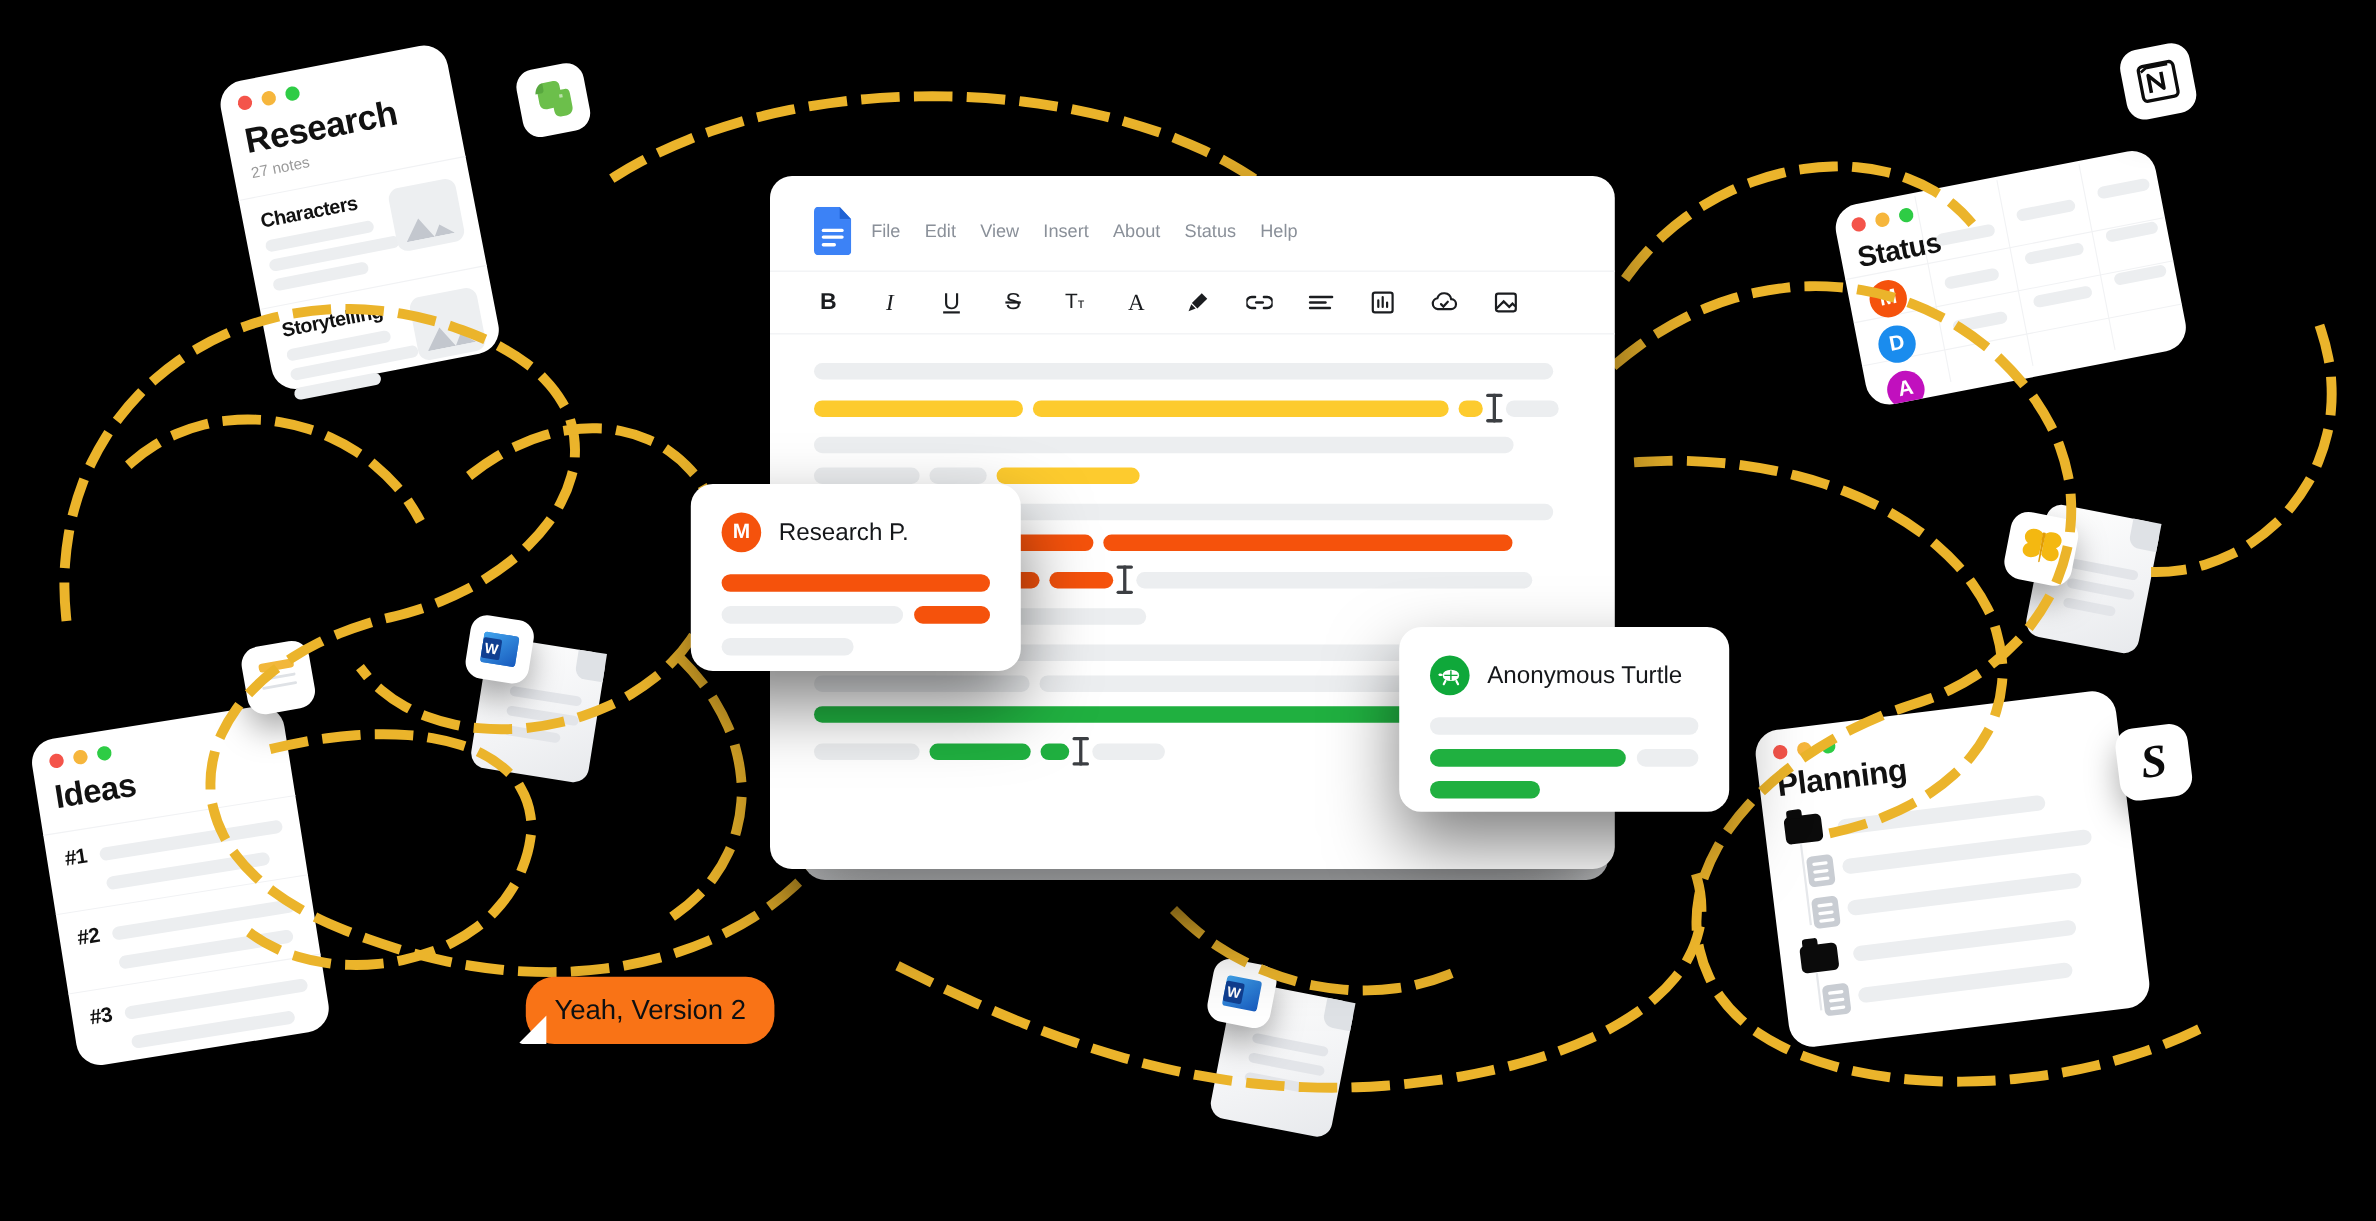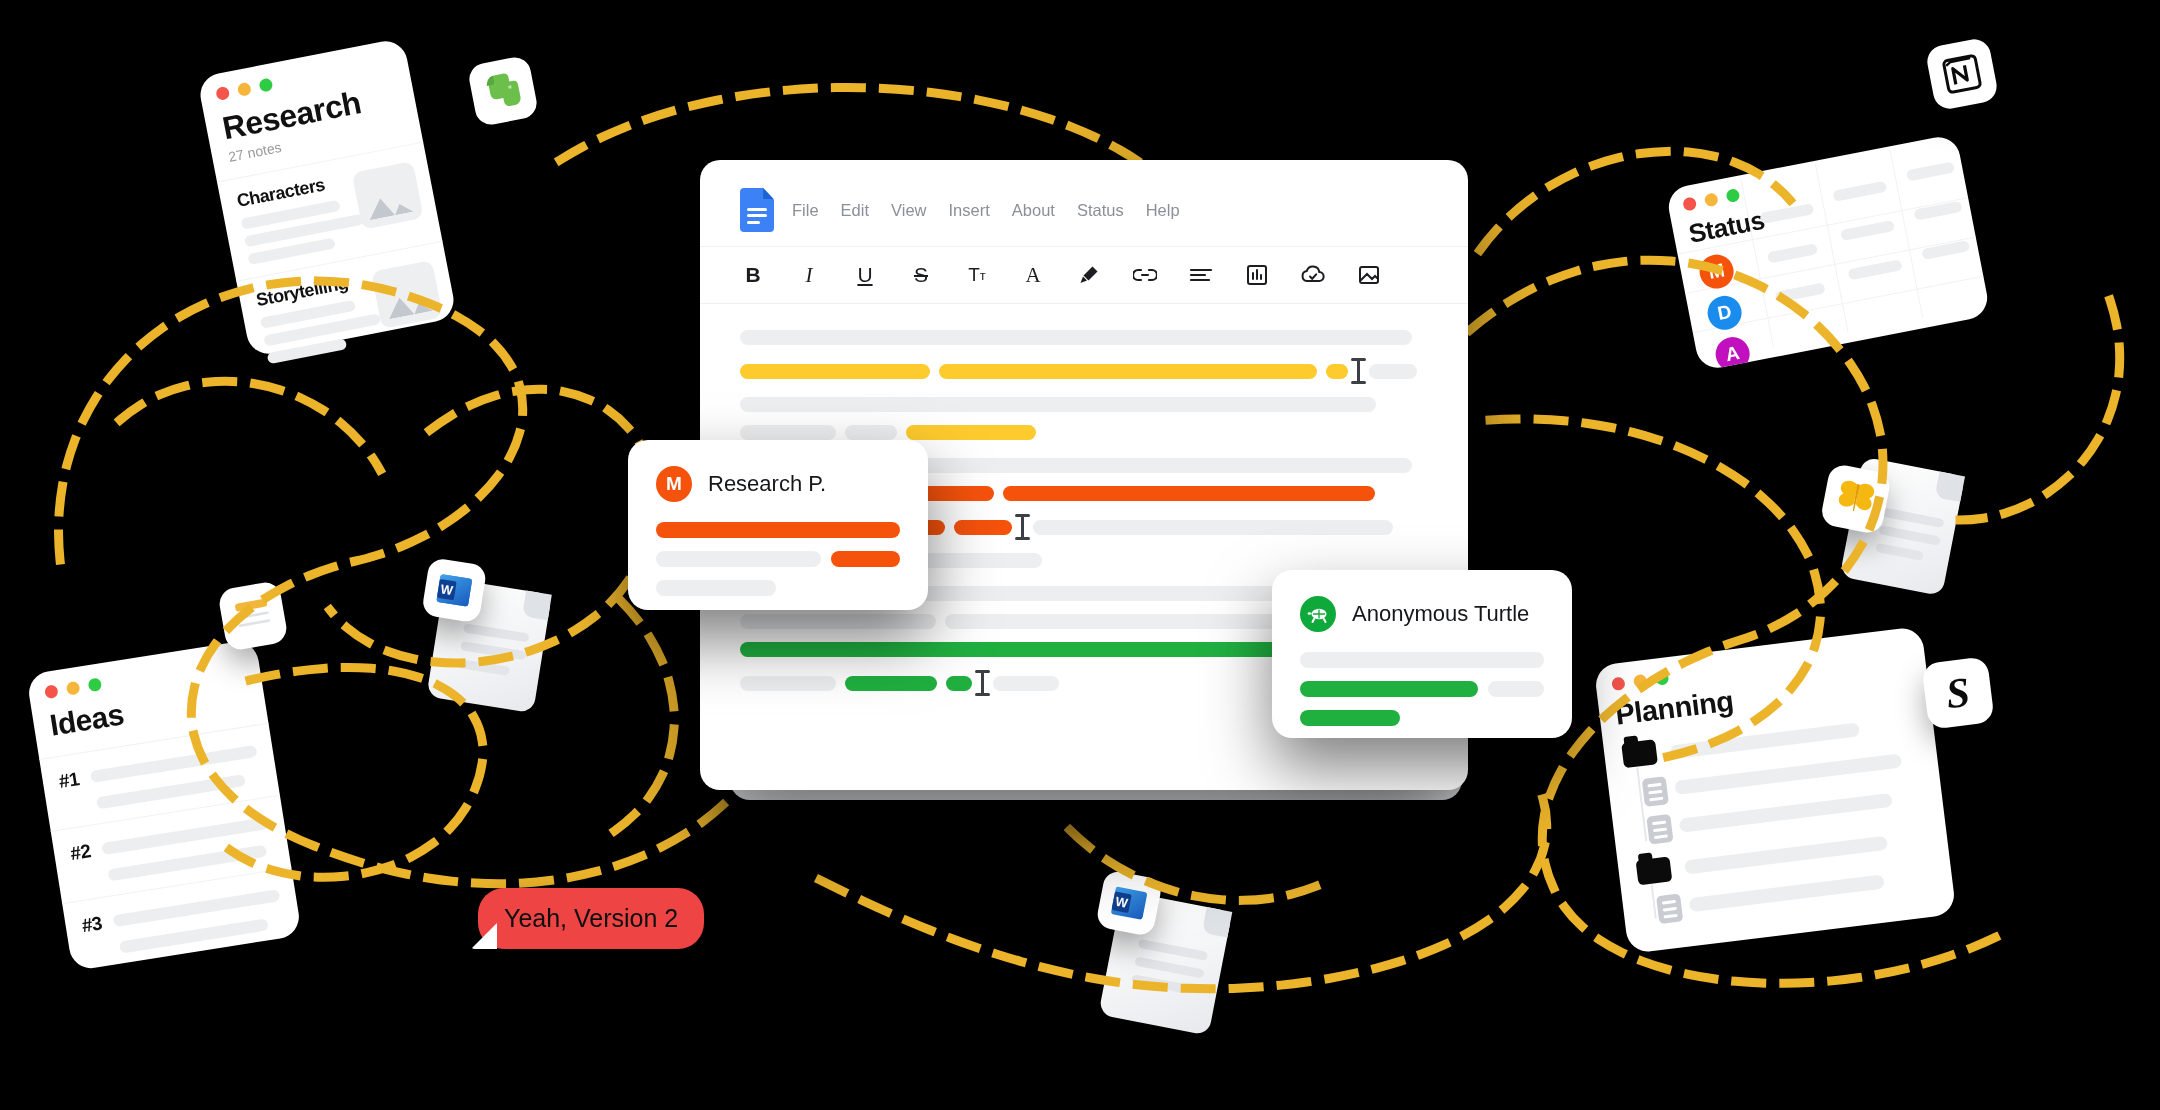--- a/index.html
+++ b/index.html
@@ -84,21 +84,21 @@
   .pop-head { display:flex; align-items:center; gap:16px; margin-bottom:20px; }
   .av { width:36px; height:36px; border-radius:50%; display:flex;
         align-items:center; justify-content:center; color:#fff; font-weight:bold; font-size:19px; }
   .pop-name { font-size:22px; color:#15171a; }
   .pbar { height:16px; border-radius:999px; background:#ECEEF0; margin-bottom:13px; }
 
   
   .bubble { position:absolute; z-index:40; padding:16px 26px; font-size:25px;
      border-radius:26px; white-space:nowrap; box-shadow:0 16px 34px rgba(0,0,0,.4); }
   .bubble.blue { background:#1F87F5; color:#fff; }
-  .bubble.white { background:#ef4444; color:#0d0f11; }
+  .bubble.white { background:#f97316; color:#0d0f11; }
   .tailR{ position:absolute; right:-7px; bottom:0; width:26px; height:26px;
      background:inherit; border-bottom-right-radius:4px;
      clip-path:polygon(0 0,100% 100%,0 100%); }
   .tailL{ position:absolute; left:-7px; bottom:0; width:26px; height:26px;
      background:inherit; border-bottom-left-radius:4px;
      clip-path:polygon(100% 0,100% 100%,0 100%); }
 
   .folder { background:#0b0b0b; border-radius:5px; position:relative; }
   .folder:before{ content:""; position:absolute; left:3px; top:-6px; width:40%;
      height:8px; background:#0b0b0b; border-radius:3px 3px 0 0; }

